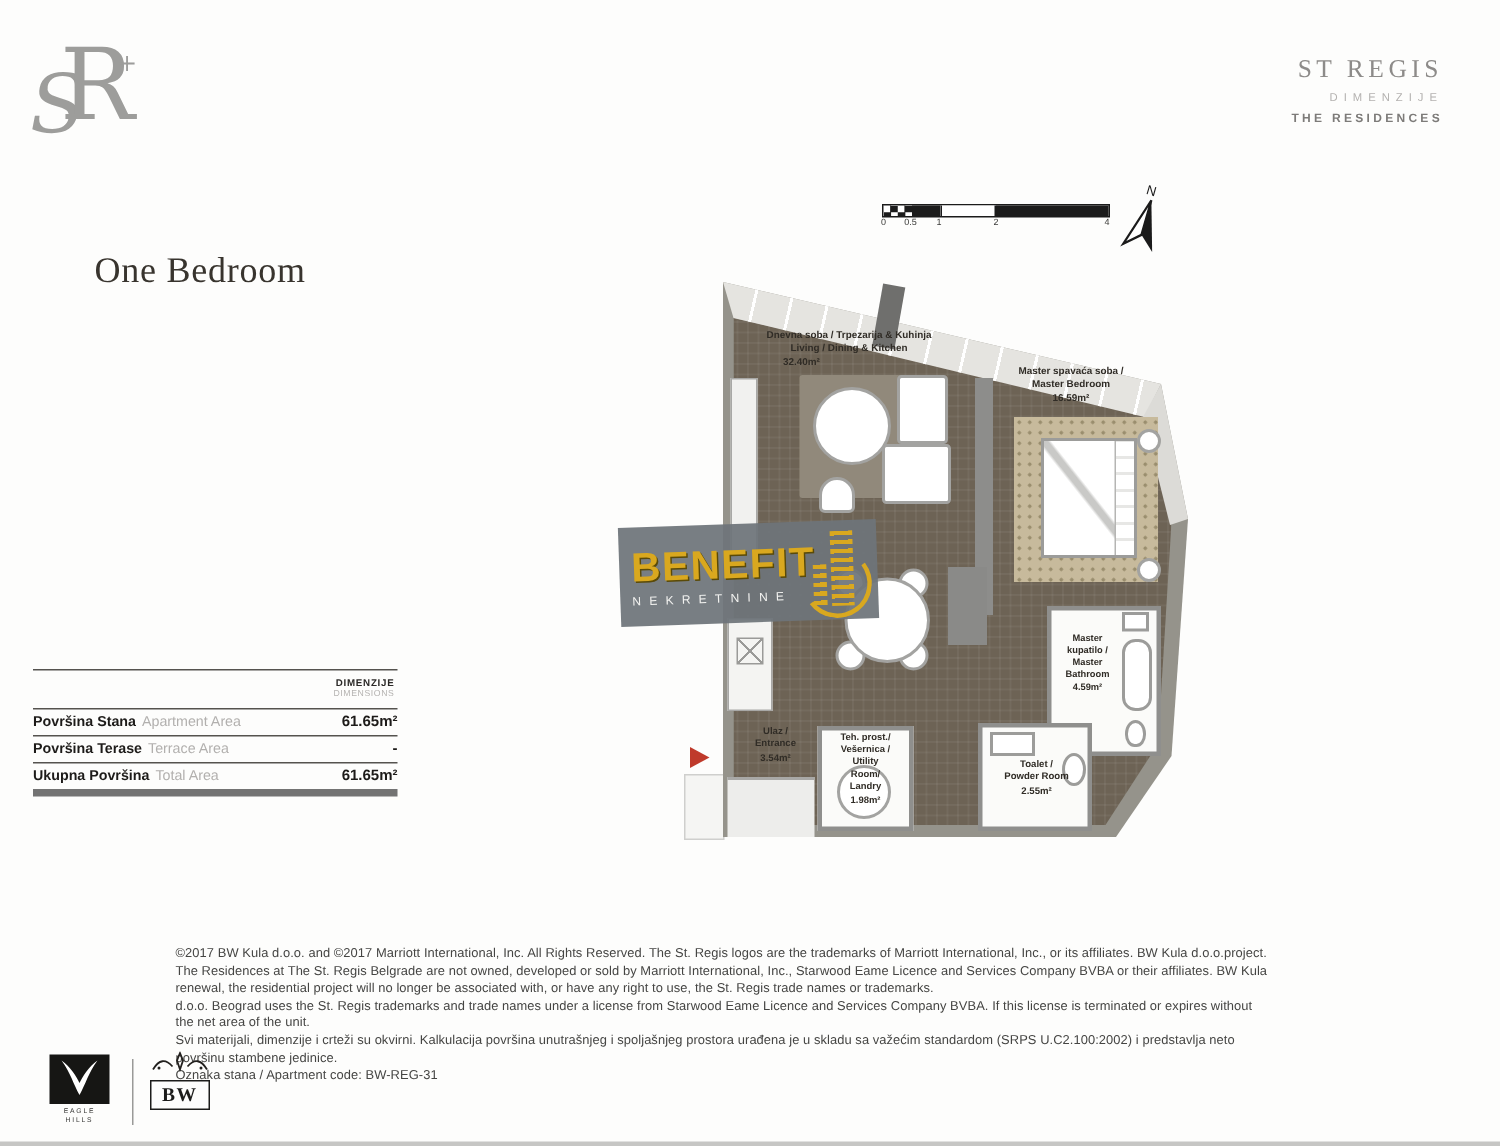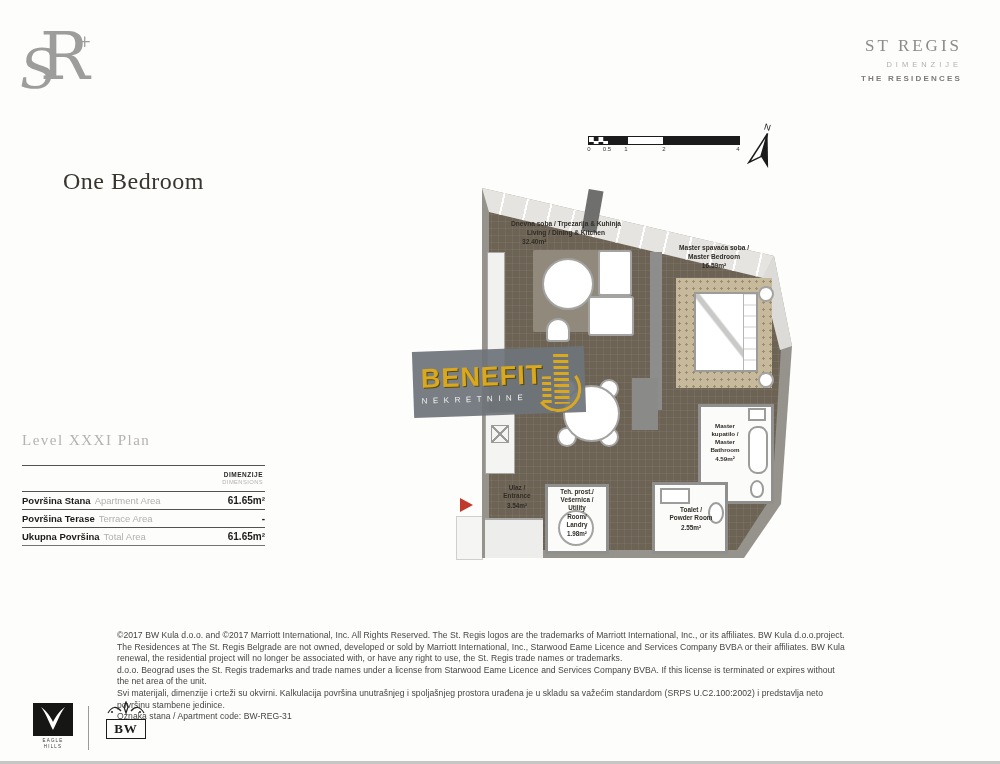--- a/index.html
+++ b/index.html
@@ -107,40 +107,40 @@
     background:repeating-linear-gradient(180deg,#d9a81f 0 3px,rgba(0,0,0,0) 3px 6px);}
   .wm-tower2{position:absolute;right:26px;top:24px;width:9px;height:28px;
     background:repeating-linear-gradient(180deg,#d9a81f 0 3px,rgba(0,0,0,0) 3px 6px);}
   .wm-arc{position:absolute;right:-4px;top:14px;width:40px;height:40px;border:3px solid transparent;
     border-right-color:#d9a81f;border-bottom-color:#d9a81f;border-radius:50%;transform:rotate(10deg);}
 
   
   .leftpanel{position:absolute;left:22px;top:430px;width:243px;}
   .lvl-sr{font-family:"Liberation Serif",serif;font-weight:bold;font-size:16px;letter-spacing:1.5px;color:#23201c;}
   .lvl-en{font-family:"Liberation Serif",serif;font-size:15px;letter-spacing:1.5px;color:#b5b3b1;margin-top:2px;}
-  .dim-table{margin-top:16px;border-top:1px solid #55534f;border-bottom:1px solid #737373;}
+  .dim-table{margin-top:16px;border-top:1px solid #55534f;border-bottom:5px solid #737373;}
   .dim-head{text-align:right;padding:5px 2px 6px;}
   .dim-head-sr{font-size:6.5px;font-weight:bold;color:#2b2927;letter-spacing:.5px;}
   .dim-head-en{font-size:5.8px;color:#b5b3b1;letter-spacing:.4px;margin-top:1px;}
   .dim-row{display:flex;justify-content:space-between;align-items:baseline;
     border-top:1px solid #55534f;padding:3px 0;font-size:9.5px;}
   .dim-sr{font-weight:bold;color:#1d1b19;}
   .dim-en{color:#b2b0ae;margin-left:4px;}
   .dim-val{font-weight:bold;color:#1d1b19;font-size:10px;}
 
   
   .disclaimer{position:absolute;left:117px;top:630px;width:876px;font-size:8.6px;
     line-height:11.6px;color:#454543;letter-spacing:.05px;}
   .fl{white-space:nowrap;}
   .fl-gap{margin-top:7px;}
   .eagle{position:absolute;left:30px;top:703px;width:46px;text-align:center;}
   .eagle-box{width:40px;height:33px;background:#161614;margin:0 auto;}
   .eagle-txt{font-size:4.5px;letter-spacing:1.2px;color:#3a3a38;margin-top:2px;line-height:1.4;}
   .logo-divider{position:absolute;left:88px;top:706px;width:1px;height:44px;background:#9a9a98;}
-  .bw{position:absolute;left:100px;top:701px;width:52px;text-align:center;}
+  .bw{position:absolute;left:100px;top:701px;width:52px;}
   .bw-box{display:inline-block;border:1.5px solid #1c1c1a;padding:1px 7px;
     font-family:"Liberation Serif",serif;font-weight:bold;font-size:13px;letter-spacing:1px;color:#1c1c1a;}
   .bottom-edge{position:absolute;left:0;bottom:0;width:100%;height:3px;background:#c6c6c4;}
 </style>
 </head>
 <body>
 
 <div class="page">
 
   <div class="monogram">
@@ -271,21 +271,20 @@
       <div class="wm-sub">NEKRETNINE</div>
     </div>
     <div class="wm-icon">
       <div class="wm-arc"></div>
       <div class="wm-tower"></div>
       <div class="wm-tower2"></div>
     </div>
   </div>
 
   <div class="leftpanel">
-    <div class="lvl-en">Level XXXI Plan</div>
     <div class="dim-table">
       <div class="dim-head">
         <div class="dim-head-sr">DIMENZIJE</div>
         <div class="dim-head-en">DIMENSIONS</div>
       </div>
       <div class="dim-row">
         <div><span class="dim-sr">Površina Stana</span><span class="dim-en">Apartment Area</span></div>
         <div class="dim-val">61.65m²</div>
       </div>
       <div class="dim-row">

